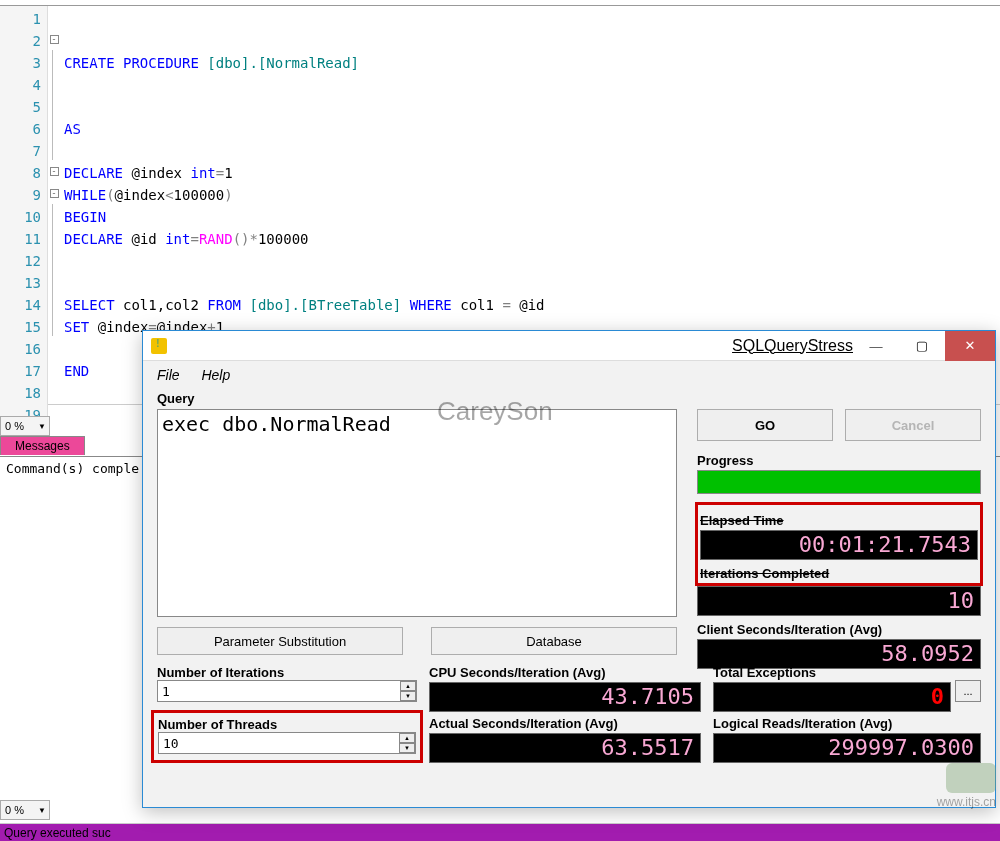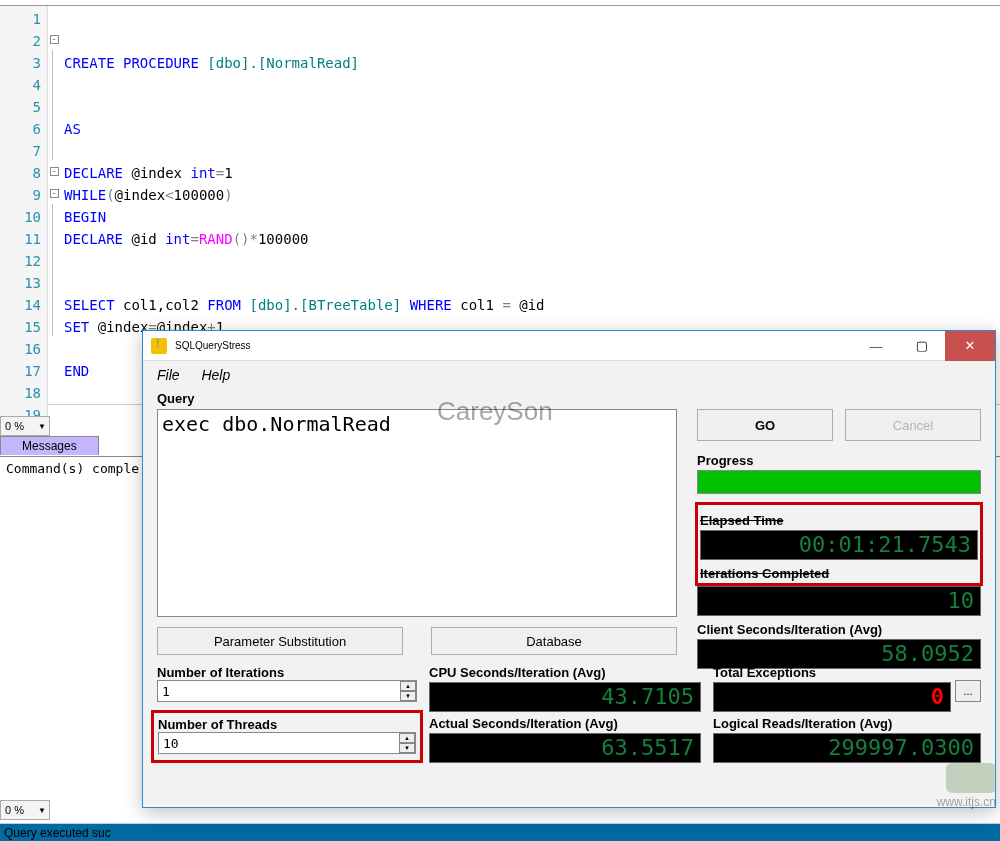--- a/index.html
+++ b/index.html
@@ -17,52 +17,52 @@
   .code .fn { color: #ff00ff; }
   .code .num { color: #000; }
   .code .op { color: #808080; }
   .code .var { color: #000; }
   .yellow-left { position: absolute; left: 44px; width: 4px; background: #ffe000; top: 2px; height: 396px; }
 
   .zoom-bar { position: absolute; left: 0; top: 416px; width: 50px; height: 20px; border: 1px solid #aaa; background: #f4f4f4; font-size: 11px; display: flex; align-items: center; padding-left: 4px; }
   .zoom-bar .arrow { margin-left: auto; padding-right: 3px; font-size: 8px; }
 
   .tabs { position: absolute; left: 0; top: 436px; display: flex; }
-  .tab { border: 1px solid #888; border-bottom: none; padding: 2px 21px; background: #c4b5fd; font-size: 12px; }
+  .tab { border: 1px solid #888; border-bottom: none; padding: 2px 14px; background: #ec4899; font-size: 12px; }
   .msg-area { position: absolute; left: 0; top: 456px; right: 0; height: 40px; border-top: 1px solid #888; padding: 4px 6px; font-family: Consolas, monospace; font-size: 13px; background: #fff; }
 
   .zoom-bar2 { position: absolute; left: 0; top: 800px; width: 50px; height: 20px; border: 1px solid #aaa; background: #f4f4f4; font-size: 11px; display: flex; align-items: center; padding-left: 4px; }
   .zoom-bar2 .arrow { margin-left: auto; padding-right: 3px; font-size: 8px; }
-  .statusbar { position: absolute; left: 0; bottom: 0; right: 0; height: 18px; background: #0369a1; border-top: 1px solid #ccc; font-size: 12px; padding-left: 4px; display: flex; align-items: center; }
+  .statusbar { position: absolute; left: 0; bottom: 0; right: 0; height: 18px; background: #a21caf; border-top: 1px solid #ccc; font-size: 12px; padding-left: 4px; display: flex; align-items: center; }
 
   
   .winbox { position: absolute; left: 142px; top: 330px; width: 854px; height: 478px; border: 1px solid #2a8ad4; background: #f2f2f2; box-shadow: 0 4px 18px rgba(0,0,0,.25); }
   .titlebar { height: 30px; background: #fff; border-bottom: 1px solid #ddd; display: flex; align-items: center; }
   .titlebar .appicon { width: 16px; height: 16px; background: #f2c200; border-radius: 2px; margin: 0 8px; position: relative; }
   .titlebar .appicon::after { content: "!"; position: absolute; left: 5px; top: -1px; font-size: 11px; font-weight: bold; color: #7a5; }
-  .titlebar .title { flex: 1; text-align: left; font-size: 10px; }
+  .titlebar .title { flex: 1; text-align: right; font-size: 16px; text-decoration: underline; }
   .titlebar .winbtns { display: flex; }
   .titlebar .wb { width: 46px; height: 30px; display: flex; align-items: center; justify-content: center; font-family: "Segoe UI Symbol"; font-size: 13px; }
   .titlebar .wb.close { background: #c8504f; color: #fff; width: 50px; }
   .menubar { padding: 6px 14px; font-size: 14px; }
   .menubar span { margin-right: 18px; font-style: italic; }
 
   .content { position: absolute; top: 60px; left: 14px; right: 14px; bottom: 10px; }
   .q-label { font-weight: bold; font-size: 13px; }
   .q-text { position: absolute; left: 0; top: 18px; width: 520px; height: 208px; border: 1px solid #888; background: #fff; font-family: Consolas, monospace; font-size: 20px; padding: 2px 4px; resize: none; }
   .watermark { position: absolute; left: 280px; top: 5px; font-size: 26px; color: rgba(0,0,0,0.35); font-family: Arial; pointer-events: none; }
 
   .right-col { position: absolute; left: 540px; top: 18px; right: 0; }
   .btn-row { display: flex; gap: 12px; margin-bottom: 12px; }
   .btn { flex: 1; height: 32px; border: 1px solid #adadad; background: #efefef; font-size: 13px; font-weight: bold; }
-  .btn.cancel { color: #b5b5b5; font-weight: normal; }
+  .btn.cancel { color: #b5b5b5; font-weight: bold; }
 
   .field-label { font-weight: bold; font-size: 13px; margin-top: 6px; }
   .prog-bar { height: 24px; background: #00c000; border: 1px solid #888; margin-top: 2px; }
-  .digital { height: 30px; background: #000; color: #15803d; font-family: Consolas, monospace; font-size: 22px; text-align: right; padding-right: 6px; border: 1px solid #666; margin-top: 2px; line-height: 28px; }
+  .digital { height: 30px; background: #000; color: #f9a8d4; font-family: Consolas, monospace; font-size: 22px; text-align: right; padding-right: 6px; border: 1px solid #666; margin-top: 2px; line-height: 28px; }
   .digital.red { color: #ff0000; font-weight: bold; }
   .highlight-red { border: 3px solid #cc0000; padding: 2px; margin: -2px; }
   .highlight-red .field-label { text-decoration: line-through; }
 
   .mid-row { position: absolute; top: 236px; left: 0; width: 520px; display: flex; gap: 28px; }
   .mid-row .btn { height: 28px; font-weight: normal; }
 
   .bottom-grid { position: absolute; top: 274px; left: 0; right: 0; display: grid; grid-template-columns: 260px 272px 1fr; column-gap: 12px; row-gap: 4px; align-items: start; }
   .num-input { width: 100%; height: 22px; border: 1px solid #888; background: #fff; font-family: Consolas, monospace; padding-left: 4px; font-size: 13px; }
   .spin-wrap { position: relative; }

